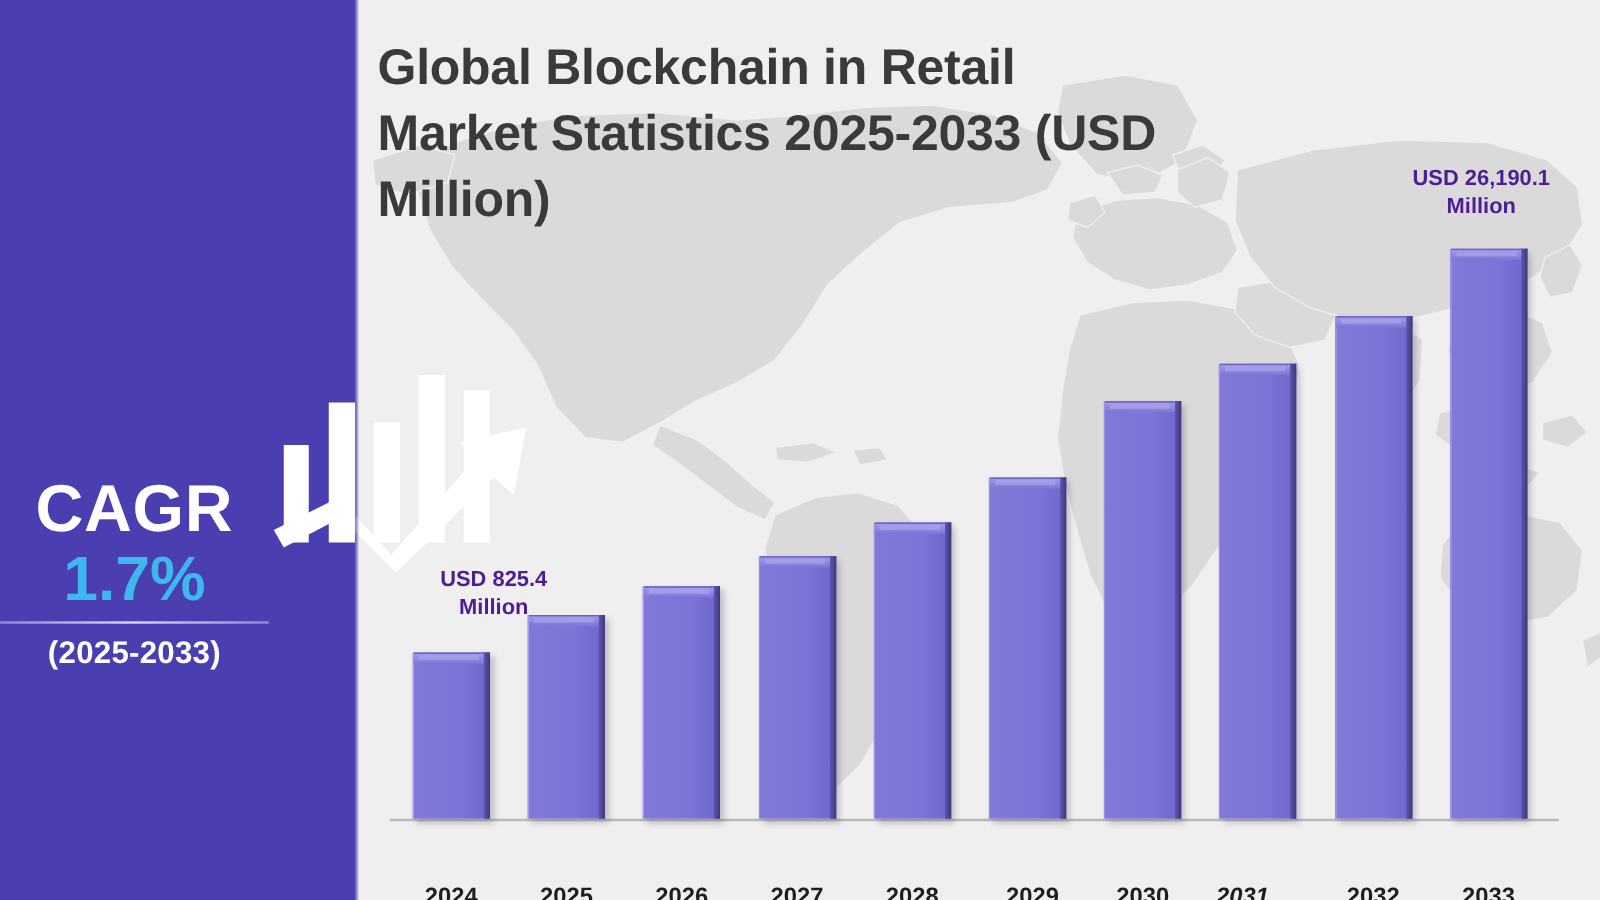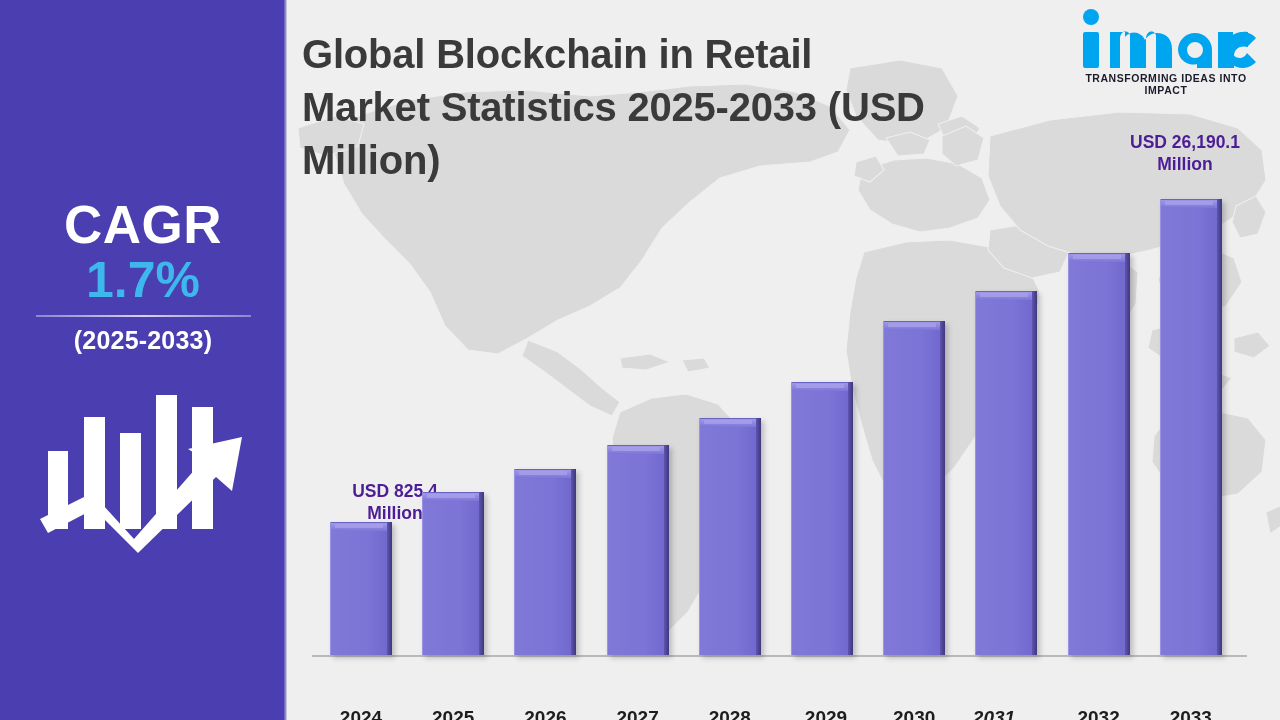--- a/index.html
+++ b/index.html
@@ -8,21 +8,21 @@
     width:1280px; height:720px; overflow:hidden;
     font-family:"Liberation Sans", sans-serif;
     background:#efefef;
   }
   .canvas { position:relative; width:1280px; height:720px; background:#efefef; }
 
   
   .sidebar {
     position:absolute; left:0; top:0; width:286px; height:720px;
     background:#4a3eb0;
-    display:flex; flex-direction:column;
+    display:flex; flex-direction:row;
     align-items:center; justify-content:flex-start;
   }
   .sidebar-edge {
     position:absolute; left:284px; top:0; width:3px; height:720px;
     background:linear-gradient(to right, #6b5fc4, #cfcfd6);
     opacity:.85;
   }
   .cagr-block { margin-top:198px; width:100%; text-align:center; }
   .cagr-title {
     color:#ffffff; font-size:53px; font-weight:bold;
@@ -100,21 +100,21 @@
     position:absolute; top:563px; width:62px; text-align:center;
     font-size:19px; font-weight:bold; color:#1d1d1d;margin-top:44px;
   }
 
   
   .callout {
     position:absolute; text-align:center;
     font-size:17.5px; font-weight:bold; color:#4c1d95;
     line-height:1.26; white-space:pre-line;
   }
-  #callout-first { left:300px; top:480px; width:190px;text-align:center; }
+  #callout-first { left:300px; top:452px; width:190px;text-align:center; }
   #callout-last  { left:1092px; top:131px; width:186px; }
 </style>
 </head>
 <body>
 
 <div class="canvas">
 
   <div class="map-layer">
     <svg width="990" height="620" viewBox="0 0 990 620" xmlns="http://www.w3.org/2000/svg">
       <g fill="#d9d9d9" stroke="#efefef" stroke-width="1.1">
@@ -192,36 +192,20 @@
           <path d="M4,126 L56,100 L98,146 L168,66 L152,56 L206,44 L196,98 L180,84 L102,160
                    L58,116 L12,140 Z"></path>
         </g>
       </svg>
     </div>
   </div>
   <div class="sidebar-edge"></div>
 
   <div class="chart-title">Global Blockchain in Retail Market Statistics 2025-2033 (USD Million)</div>
 
-  <div class="logo">
-    <svg class="logo-mark" width="200" height="66" viewBox="0 0 200 66" xmlns="http://www.w3.org/2000/svg">
-      <circle cx="25" cy="9" r="8" fill="#00a5ef"></circle>
-      <g fill="#00a5ef">
-        <rect x="17" y="24" width="16" height="36" rx="2"></rect>
-        <path d="M44,24 h15 v5 c4,-5 11,-6 16,-2 c2,1 3,3 4,5 c4,-7 13,-9 20,-5 c5,3 7,8 7,14 v19
-                 h-16 V28 c0,-4 -5,-6 -8,-3 c-1,1 -2,3 -2,5 v30 H64 V28 c0,-4 -5,-6 -8,-3
-                 c-1,1 -2,3 -2,5 v30 H44 Z" transform="translate(0,0)"></path>
-        <path d="M112,42 a17,17 0 1,1 34,0 v18 h-15 v-4 a15,15 0 0,1 -19,-14 Z
-                 M129,34 a8,8 0 1,0 0,16 a8,8 0 0,0 0,-16 Z"></path>
-        <path d="M152,60 V24 h15 v7 c3,-6 9,-8 15,-7 v15 c-7,-2 -14,1 -14,9 v12 Z"></path>
-        <path d="M198,30 a18,18 0 1,0 0,24 l-9,-9 a8,8 0 1,1 0,-6 Z" transform="translate(-8,0)"></path>
-      </g>
-    </svg>
-    <div class="logo-tag">TRANSFORMING IDEAS INTO IMPACT</div>
-  </div>
 
   <div class="callout" id="callout-first">USD 825.4
 Million</div>
   <div class="callout" id="callout-last">USD 26,190.1
 Million</div>
 
   <div class="plot">
     <div class="baseline"></div>
     <div id="bars">
         <div class="bar" title="2024: 825.4" style="left: 40px; height: 133px;">

